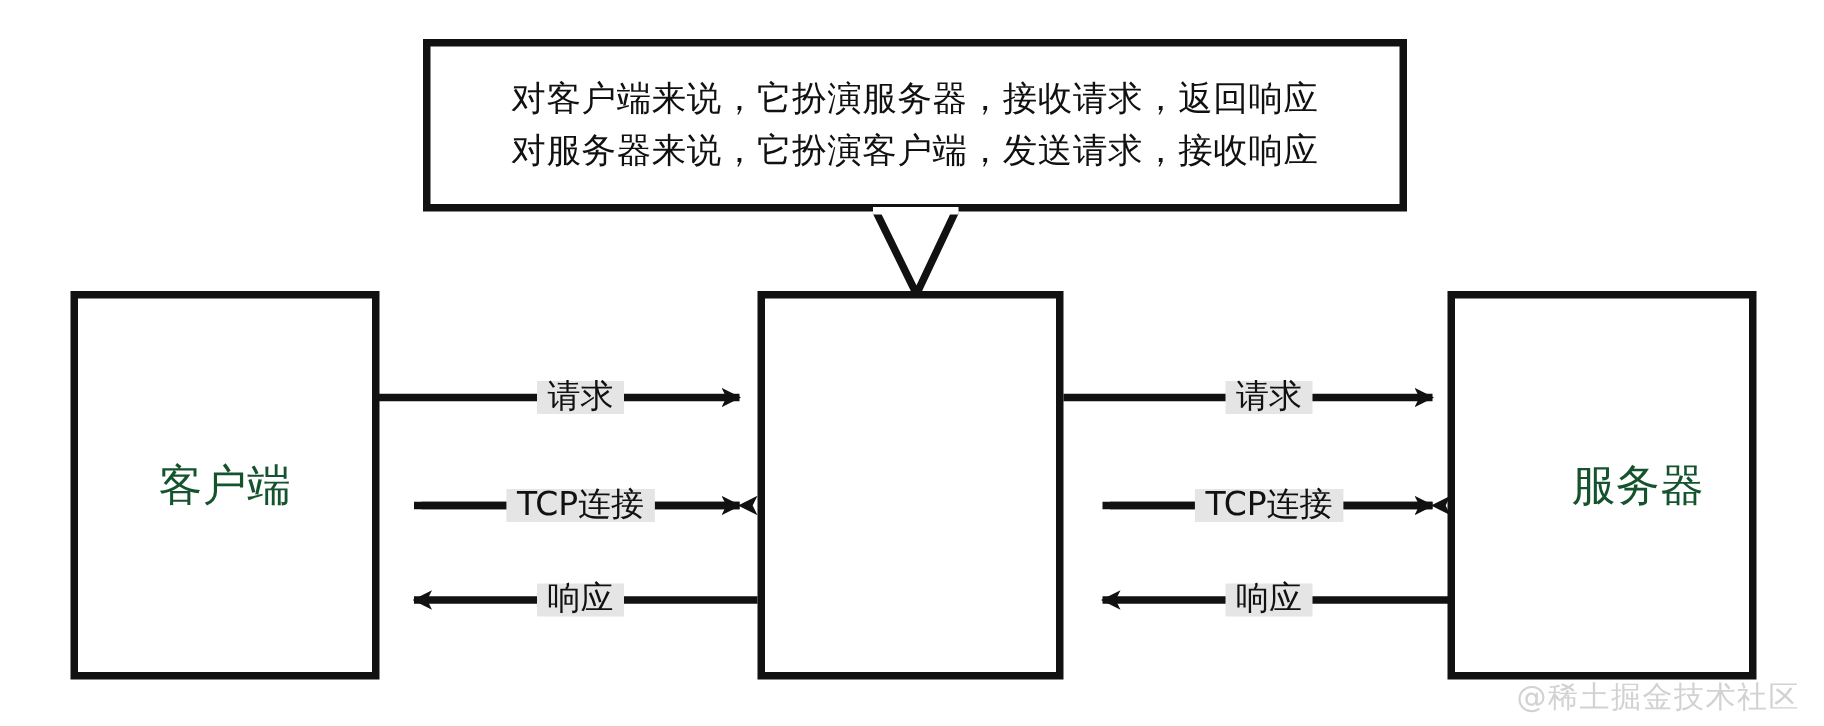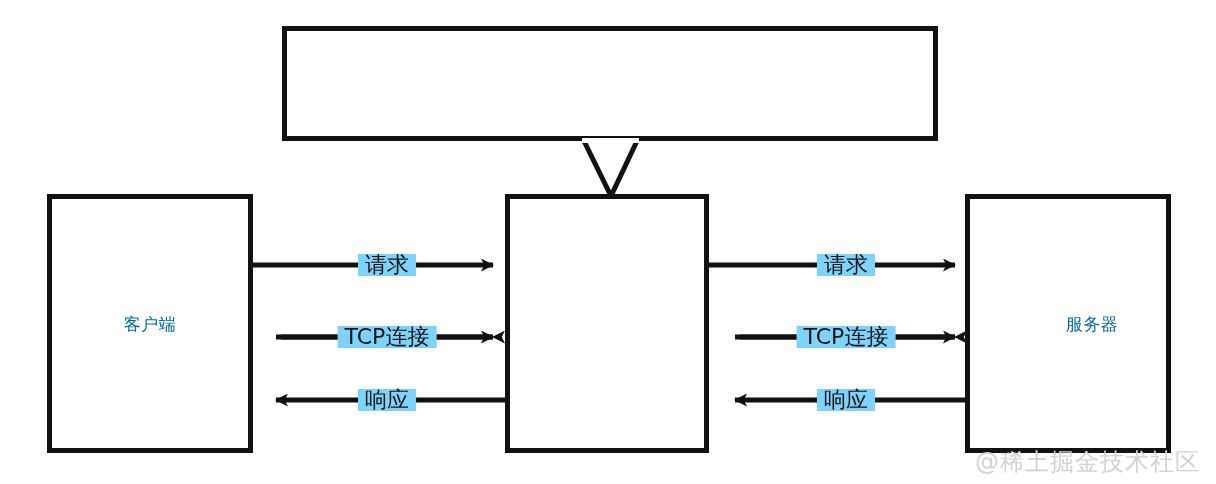--- a/index.html
+++ b/index.html
@@ -21,34 +21,34 @@
   }
   #diagram-svg {
     position: absolute;
     left: 0;
     top: 0;
     width: 1216px;
     height: 484px;
   }
   .node-label {
     position: absolute;
-    font-size: 17px;
+    font-size: 29px;
     line-height: 1;
-    color: #0369a1;
+    color: #14532d;
     letter-spacing: 0.5px;
     white-space: nowrap;
     transform: translate(-50%, -50%);
     font-family: "DejaVu Sans", "Liberation Sans", sans-serif;
   }
   .edge-label {
     position: absolute;
     font-size: 22px;
     line-height: 1;
     color: #111111;
-    background: #7dd3fc;
+    background: #e5e5e5;
     padding: 0 7px;
     white-space: nowrap;
     transform: translate(-50%, -50%);
     font-family: "DejaVu Sans", "Liberation Sans", sans-serif;
   }
   #callout-text {
     position: absolute;
     left: 282px;
     top: 26px;
     width: 656px;
@@ -65,21 +65,21 @@
     line-height: 1.15;
     color: #111111;
     white-space: nowrap;
     letter-spacing: 0.4px;
     font-family: "DejaVu Sans", "Liberation Sans", sans-serif;
   }
   #watermark {
     position: absolute;
     right: 16px;
     bottom: 6px;
-    font-size: 24px;
+    font-size: 20px;
     color: #d2d2d2;
     white-space: nowrap;
     letter-spacing: 1px;
     font-family: "DejaVu Sans", "Liberation Sans", sans-serif;
   }
 </style>
 </head>
 <body>
 
 <div id="canvas">
@@ -120,20 +120,24 @@
     </g>
     <g>
       <line x1="735" y1="337" x2="955" y2="337" stroke="#111111" stroke-width="5" marker-end="url(#arrow-right)"></line>
       <line x1="740" y1="337" x2="955" y2="337" stroke="#111111" stroke-width="5" marker-start="url(#arrow-left)" transform="rotate(180 847.5 337)"></line>
     </g>
     <g>
       <line x1="966" y1="400" x2="735" y2="400" stroke="#111111" stroke-width="5" marker-end="url(#arrow-right)"></line>
     </g>
   </svg>
 
+  <div id="callout-text">
+    <div class="callout-line">对客户端来说，它扮演服务器，接收请求，返回响应</div>
+    <div class="callout-line">对服务器来说，它扮演客户端，发送请求，接收响应</div>
+  </div>
 
   <div class="node-label" style="left:150px; top:324px;">客户端</div>
   <div class="node-label" style="left:1092px; top:324px;">服务器</div>
 
   <div class="edge-label" style="left:387px; top:265px;">请求</div>
   <div class="edge-label" style="left:387px; top:337px;">TCP连接</div>
   <div class="edge-label" style="left:387px; top:400px;">响应</div>
 
   <div class="edge-label" style="left:846px; top:265px;">请求</div>
   <div class="edge-label" style="left:846px; top:337px;">TCP连接</div>

